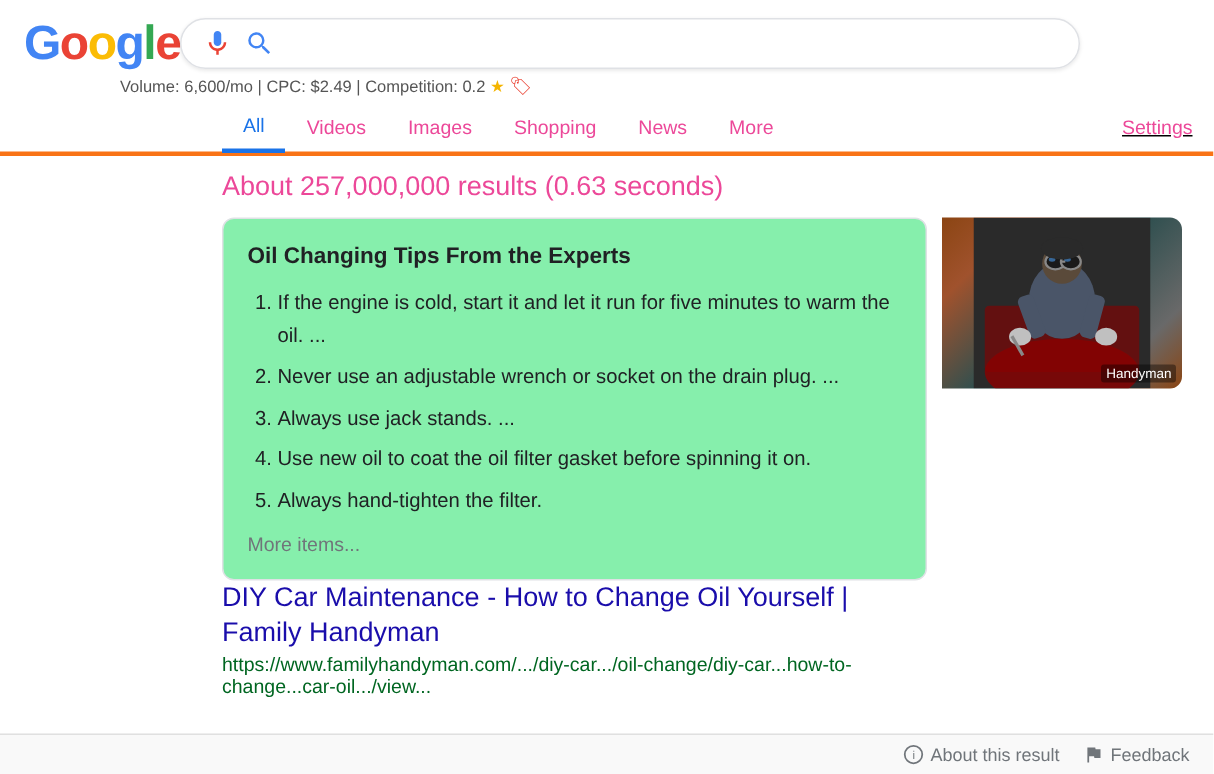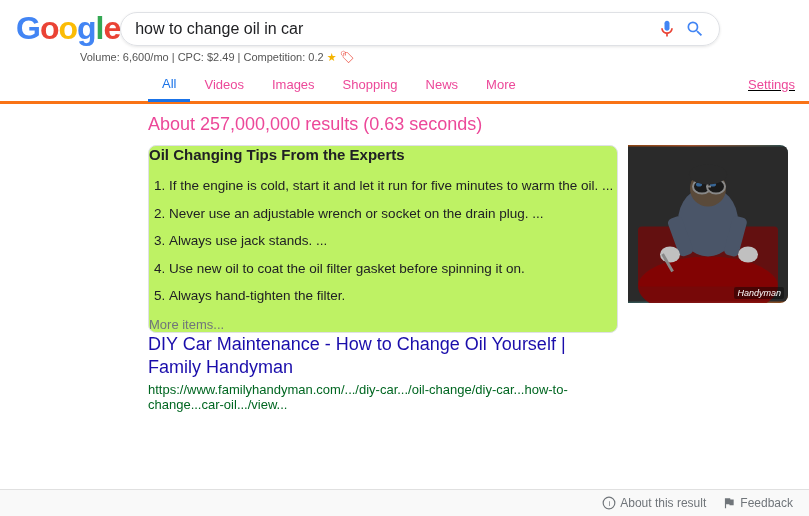--- a/index.html
+++ b/index.html
@@ -140,23 +140,24 @@
     
     .main-content {
       padding: 0 0 0 148px;
       position: relative;
     }
 
     
     .featured-snippet {
       border: 1px solid #dfe1e5;
       border-radius: 8px;
+      padding: 16px;
       max-width: 470px;
       position: relative;
-      background: #bef264;
+      background: #86efac;
     }
 
     .snippet-title {
       font-size: 15px;
       font-weight: bold;
       color: #202124;
       margin-bottom: 12px;
     }
 
     .snippet-list {
@@ -178,25 +179,24 @@
       padding-left: 0;
       cursor: pointer;
     }
 
     
     .snippet-image {
       position: absolute;
       right: 0;
       top: 0;
       width: 160px;
-      height: 158px;
+      height: 114px;
       border-radius: 0 8px 8px 0;
       overflow: hidden;
       background: linear-gradient(135deg, #8B4513 0%, #A0522D 20%, #2F4F4F 50%, #696969 80%, #8B4513 100%);
-      font-style: italic;
     }
 
     .handyman-label {
       position: absolute;
       bottom: 4px;
       right: 4px;
       font-size: 9px;
       color: #fff;
       background: rgba(0,0,0,0.4);
       padding: 1px 3px;
@@ -254,21 +254,20 @@
   </style>
 </head>
 <body>
 
 <div class="header">
   <div class="google-logo">
     <span class="g-blue">G</span><span class="g-red">o</span><span class="g-yellow">o</span><span class="g-blue">g</span><span class="g-green">l</span><span class="g-red">e</span>
   </div>
   <div class="search-box-wrapper">
     <div class="search-box">
-      <input class="search-input" type="text" value="how to change oil in car" style="">
       <div class="search-icons">
         <div class="mic-icon">
           <svg width="20" height="20" viewBox="0 0 24 24">
             <path d="M12 14c1.66 0 3-1.34 3-3V5c0-1.66-1.34-3-3-3S9 3.34 9 5v6c0 1.66 1.34 3 3 3z" fill="#4285F4"></path>
             <path d="M17 11c0 2.76-2.24 5-5 5s-5-2.24-5-5H5c0 3.53 2.61 6.43 6 6.92V21h2v-3.08c3.39-.49 6-3.39 6-6.92h-2z" fill="#EA4335"></path>
           </svg>
         </div>
         <div class="search-icon">
           <svg width="20" height="20" viewBox="0 0 24 24">
             <path d="M15.5 14h-.79l-.28-.27A6.471 6.471 0 0 0 16 9.5 6.5 6.5 0 1 0 9.5 16c1.61 0 3.09-.59 4.23-1.57l.27.28v.79l5 4.99L20.49 19l-4.99-5zm-6 0C7.01 14 5 11.99 5 9.5S7.01 5 9.5 5 14 7.01 14 9.5 11.99 14 9.5 14z" fill="#4285F4"></path>

